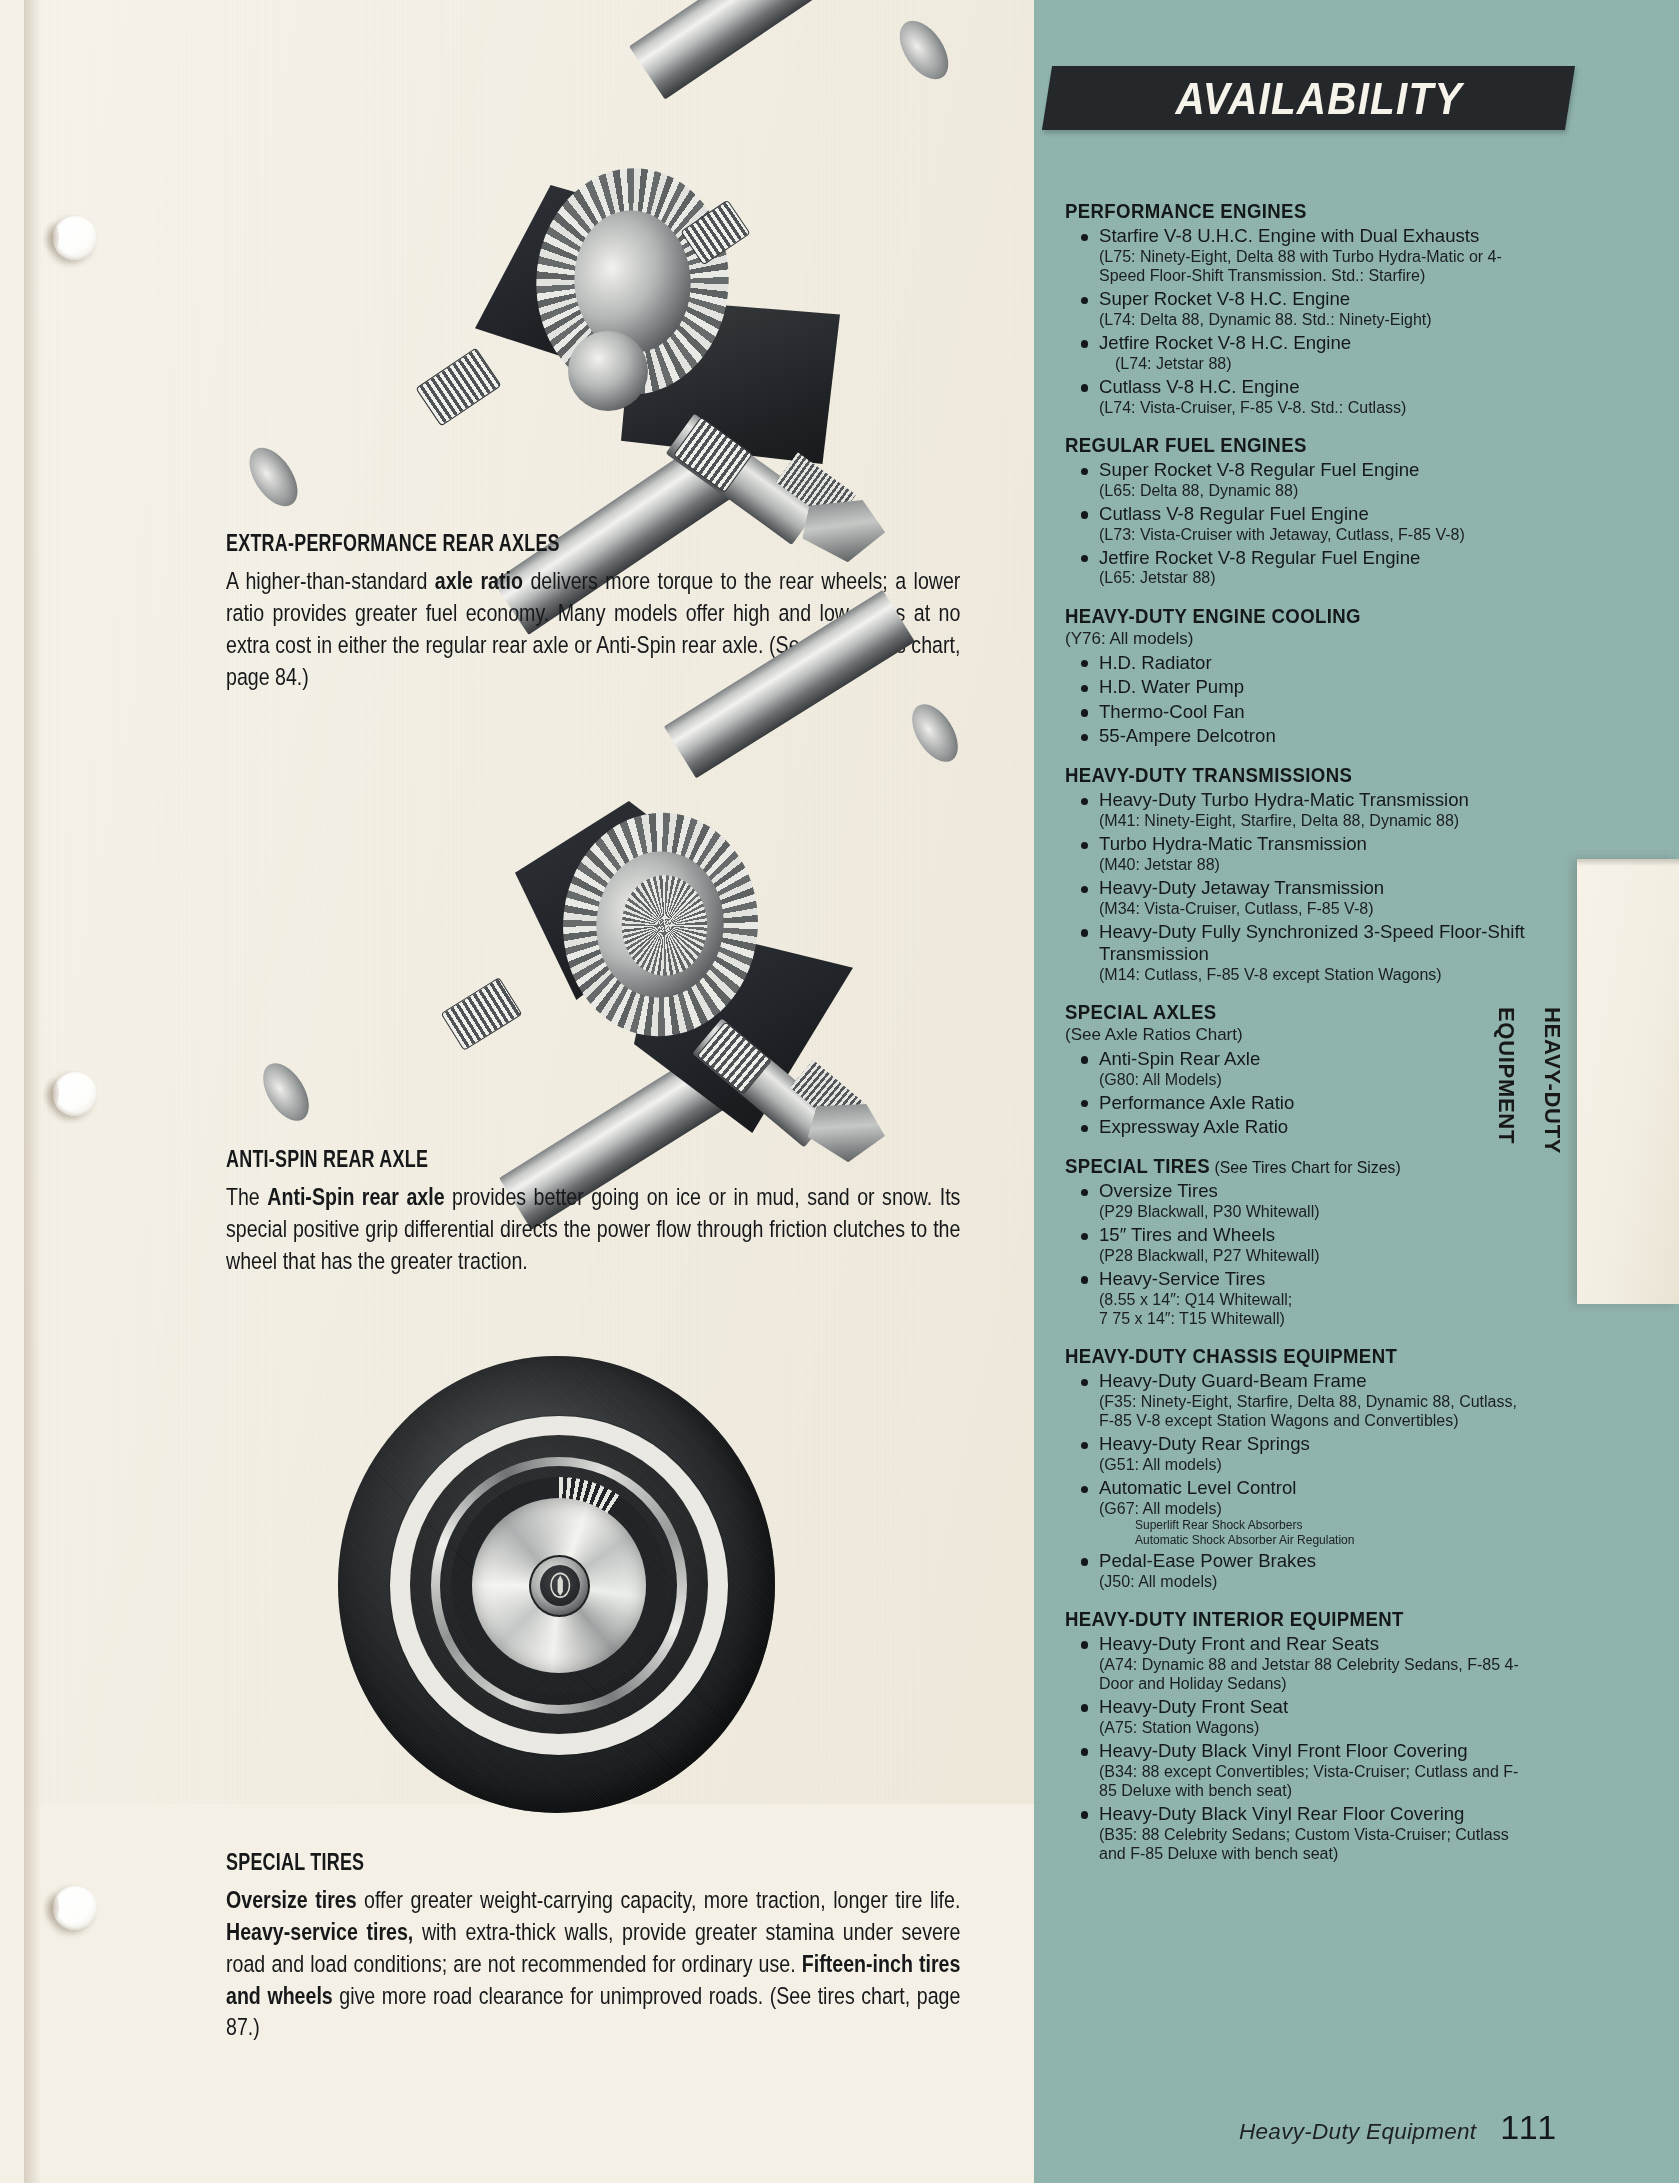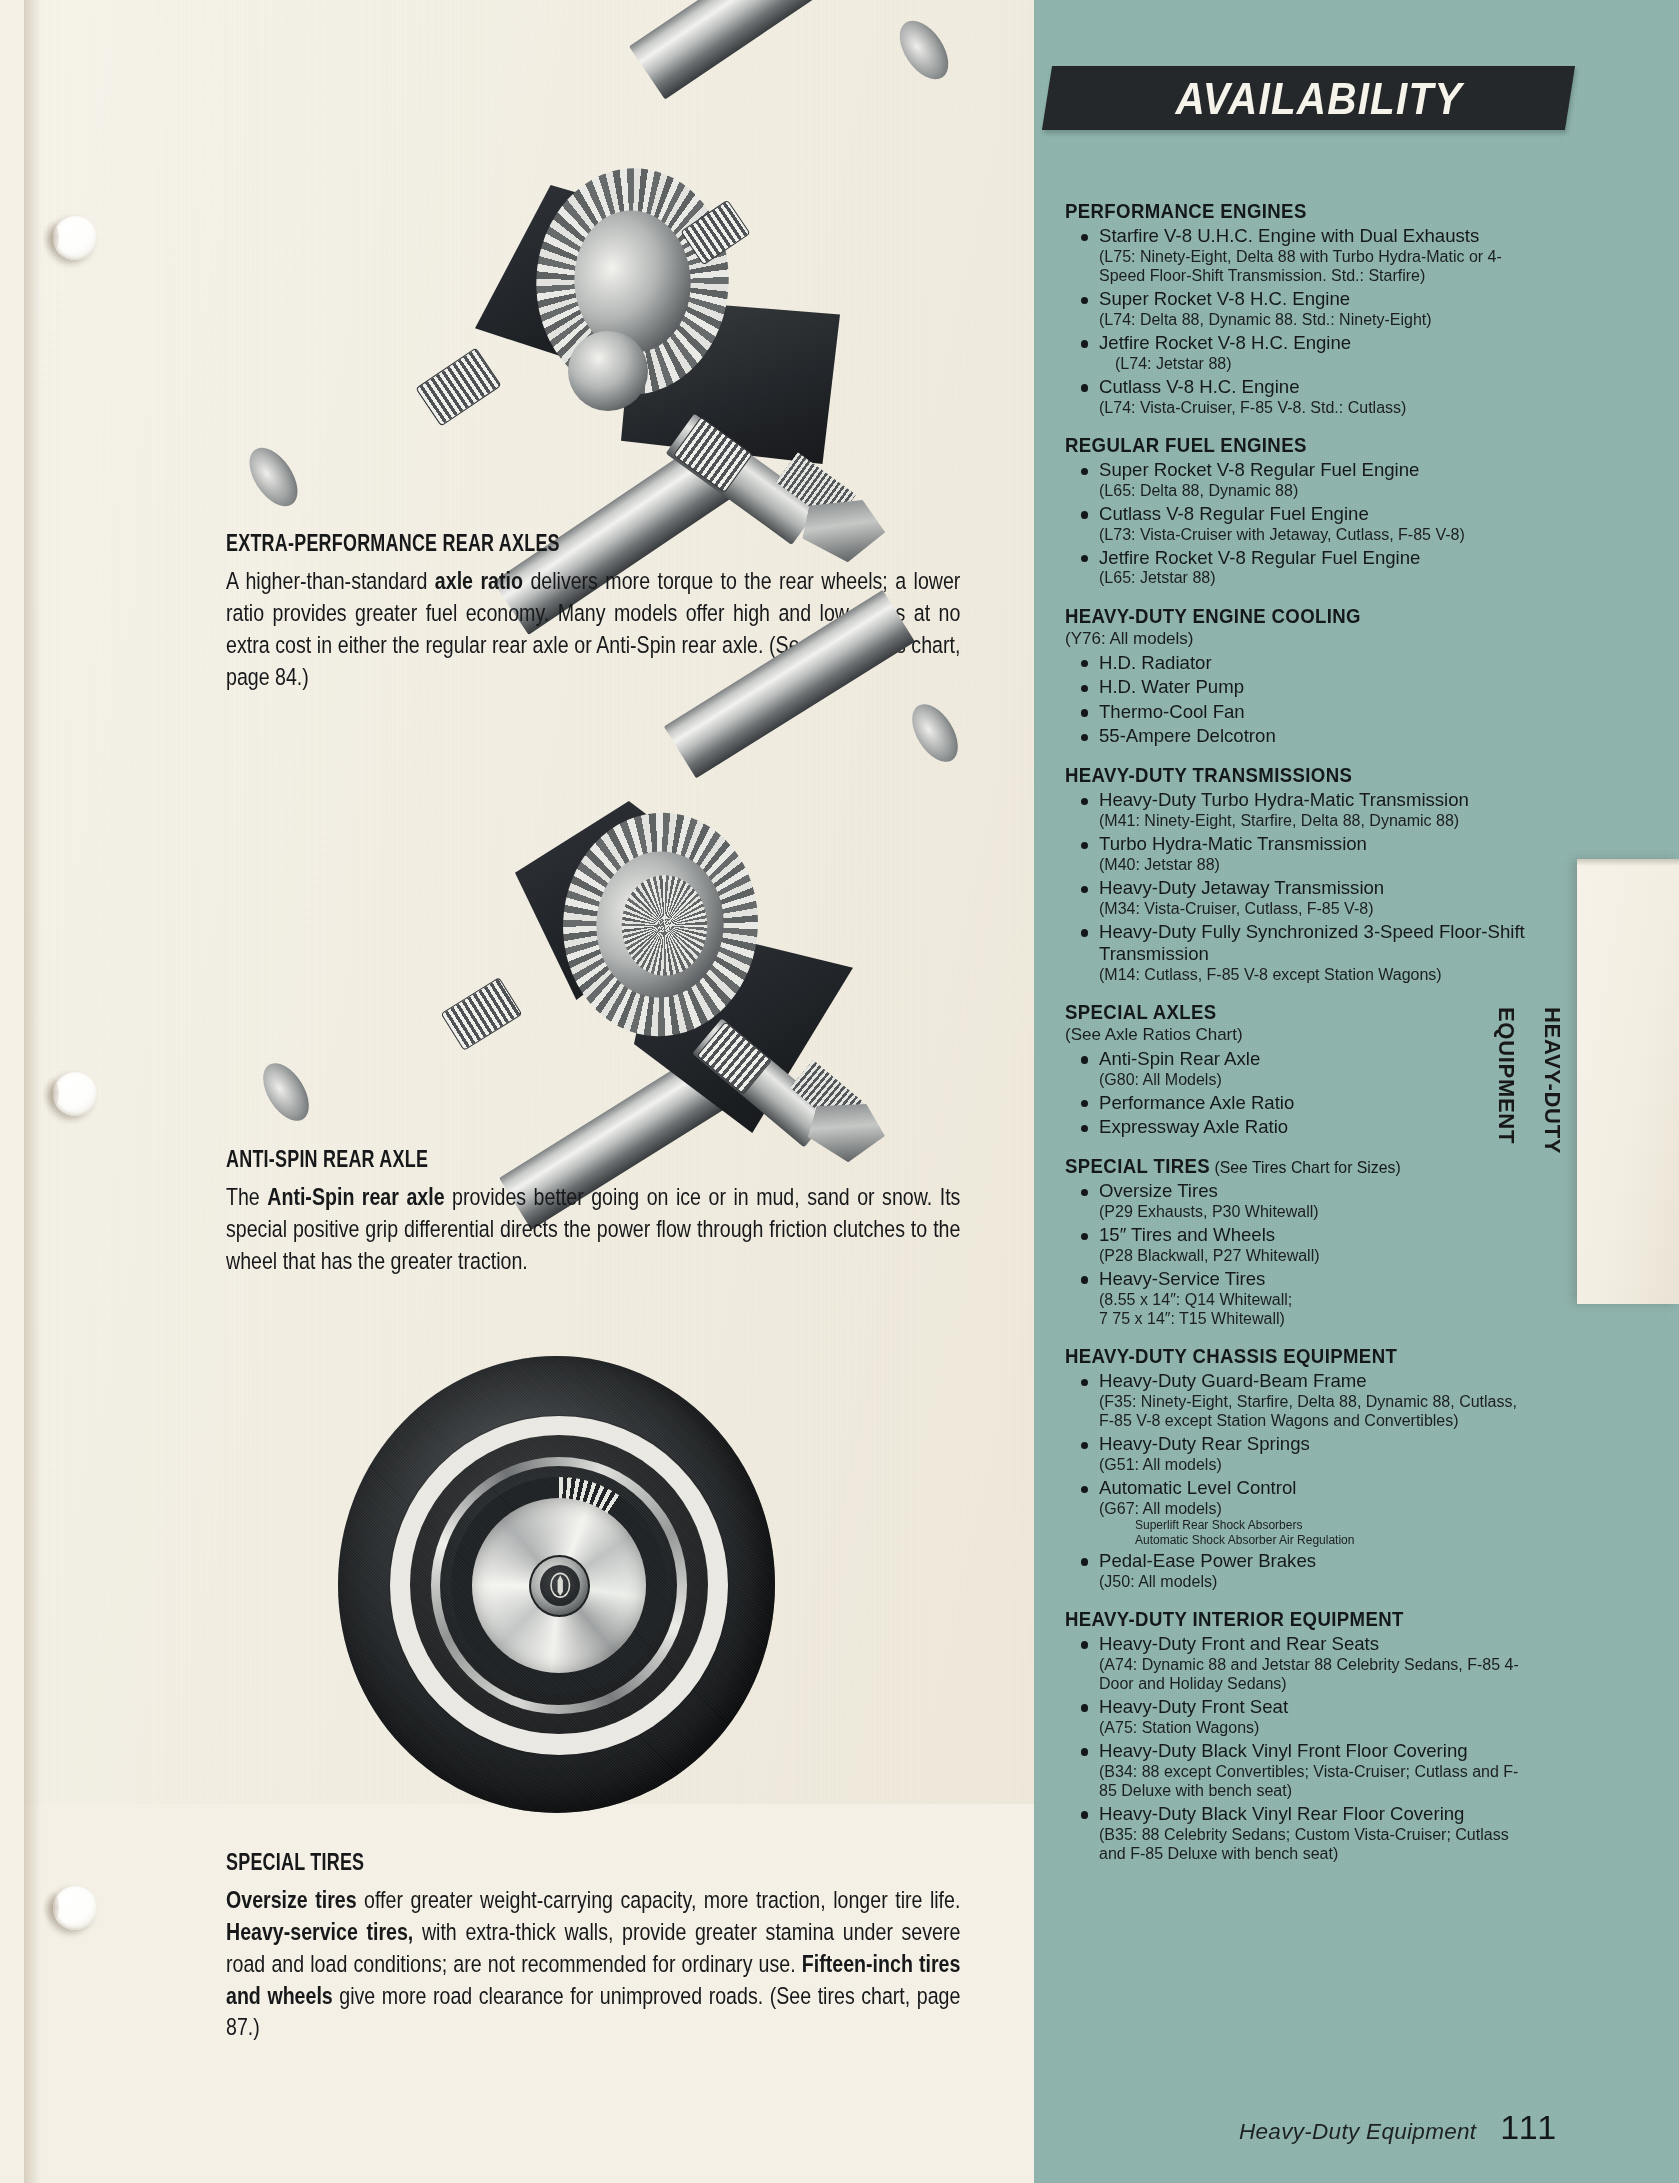--- a/index.html
+++ b/index.html
@@ -603,21 +603,21 @@
         <li>
           <span class="dot"></span>
           <div class="li-main">Expressway Axle Ratio</div>
         </li>
       </ul>
       <div class="sec-head">SPECIAL TIRES<span class="inline-note"> (See Tires Chart for Sizes)</span></div>
       <ul class="bullets">
         <li>
           <span class="dot"></span>
           <div class="li-main">Oversize Tires</div>
-          <div class="li-sub" style="white-space: pre-line;">(P29 Exhausts, P30 Whitewall)</div>
+          <div class="li-sub" style="white-space: pre-line;">(P29 Blackwall, P30 Whitewall)</div>
         </li>
         <li>
           <span class="dot"></span>
           <div class="li-main">15″ Tires and Wheels</div>
           <div class="li-sub" style="white-space: pre-line;">(P28 Blackwall, P27 Whitewall)</div>
         </li>
         <li>
           <span class="dot"></span>
           <div class="li-main">Heavy-Service Tires</div>
           <div class="li-sub" style="white-space: pre-line;">(8.55 x 14″: Q14 Whitewall;

